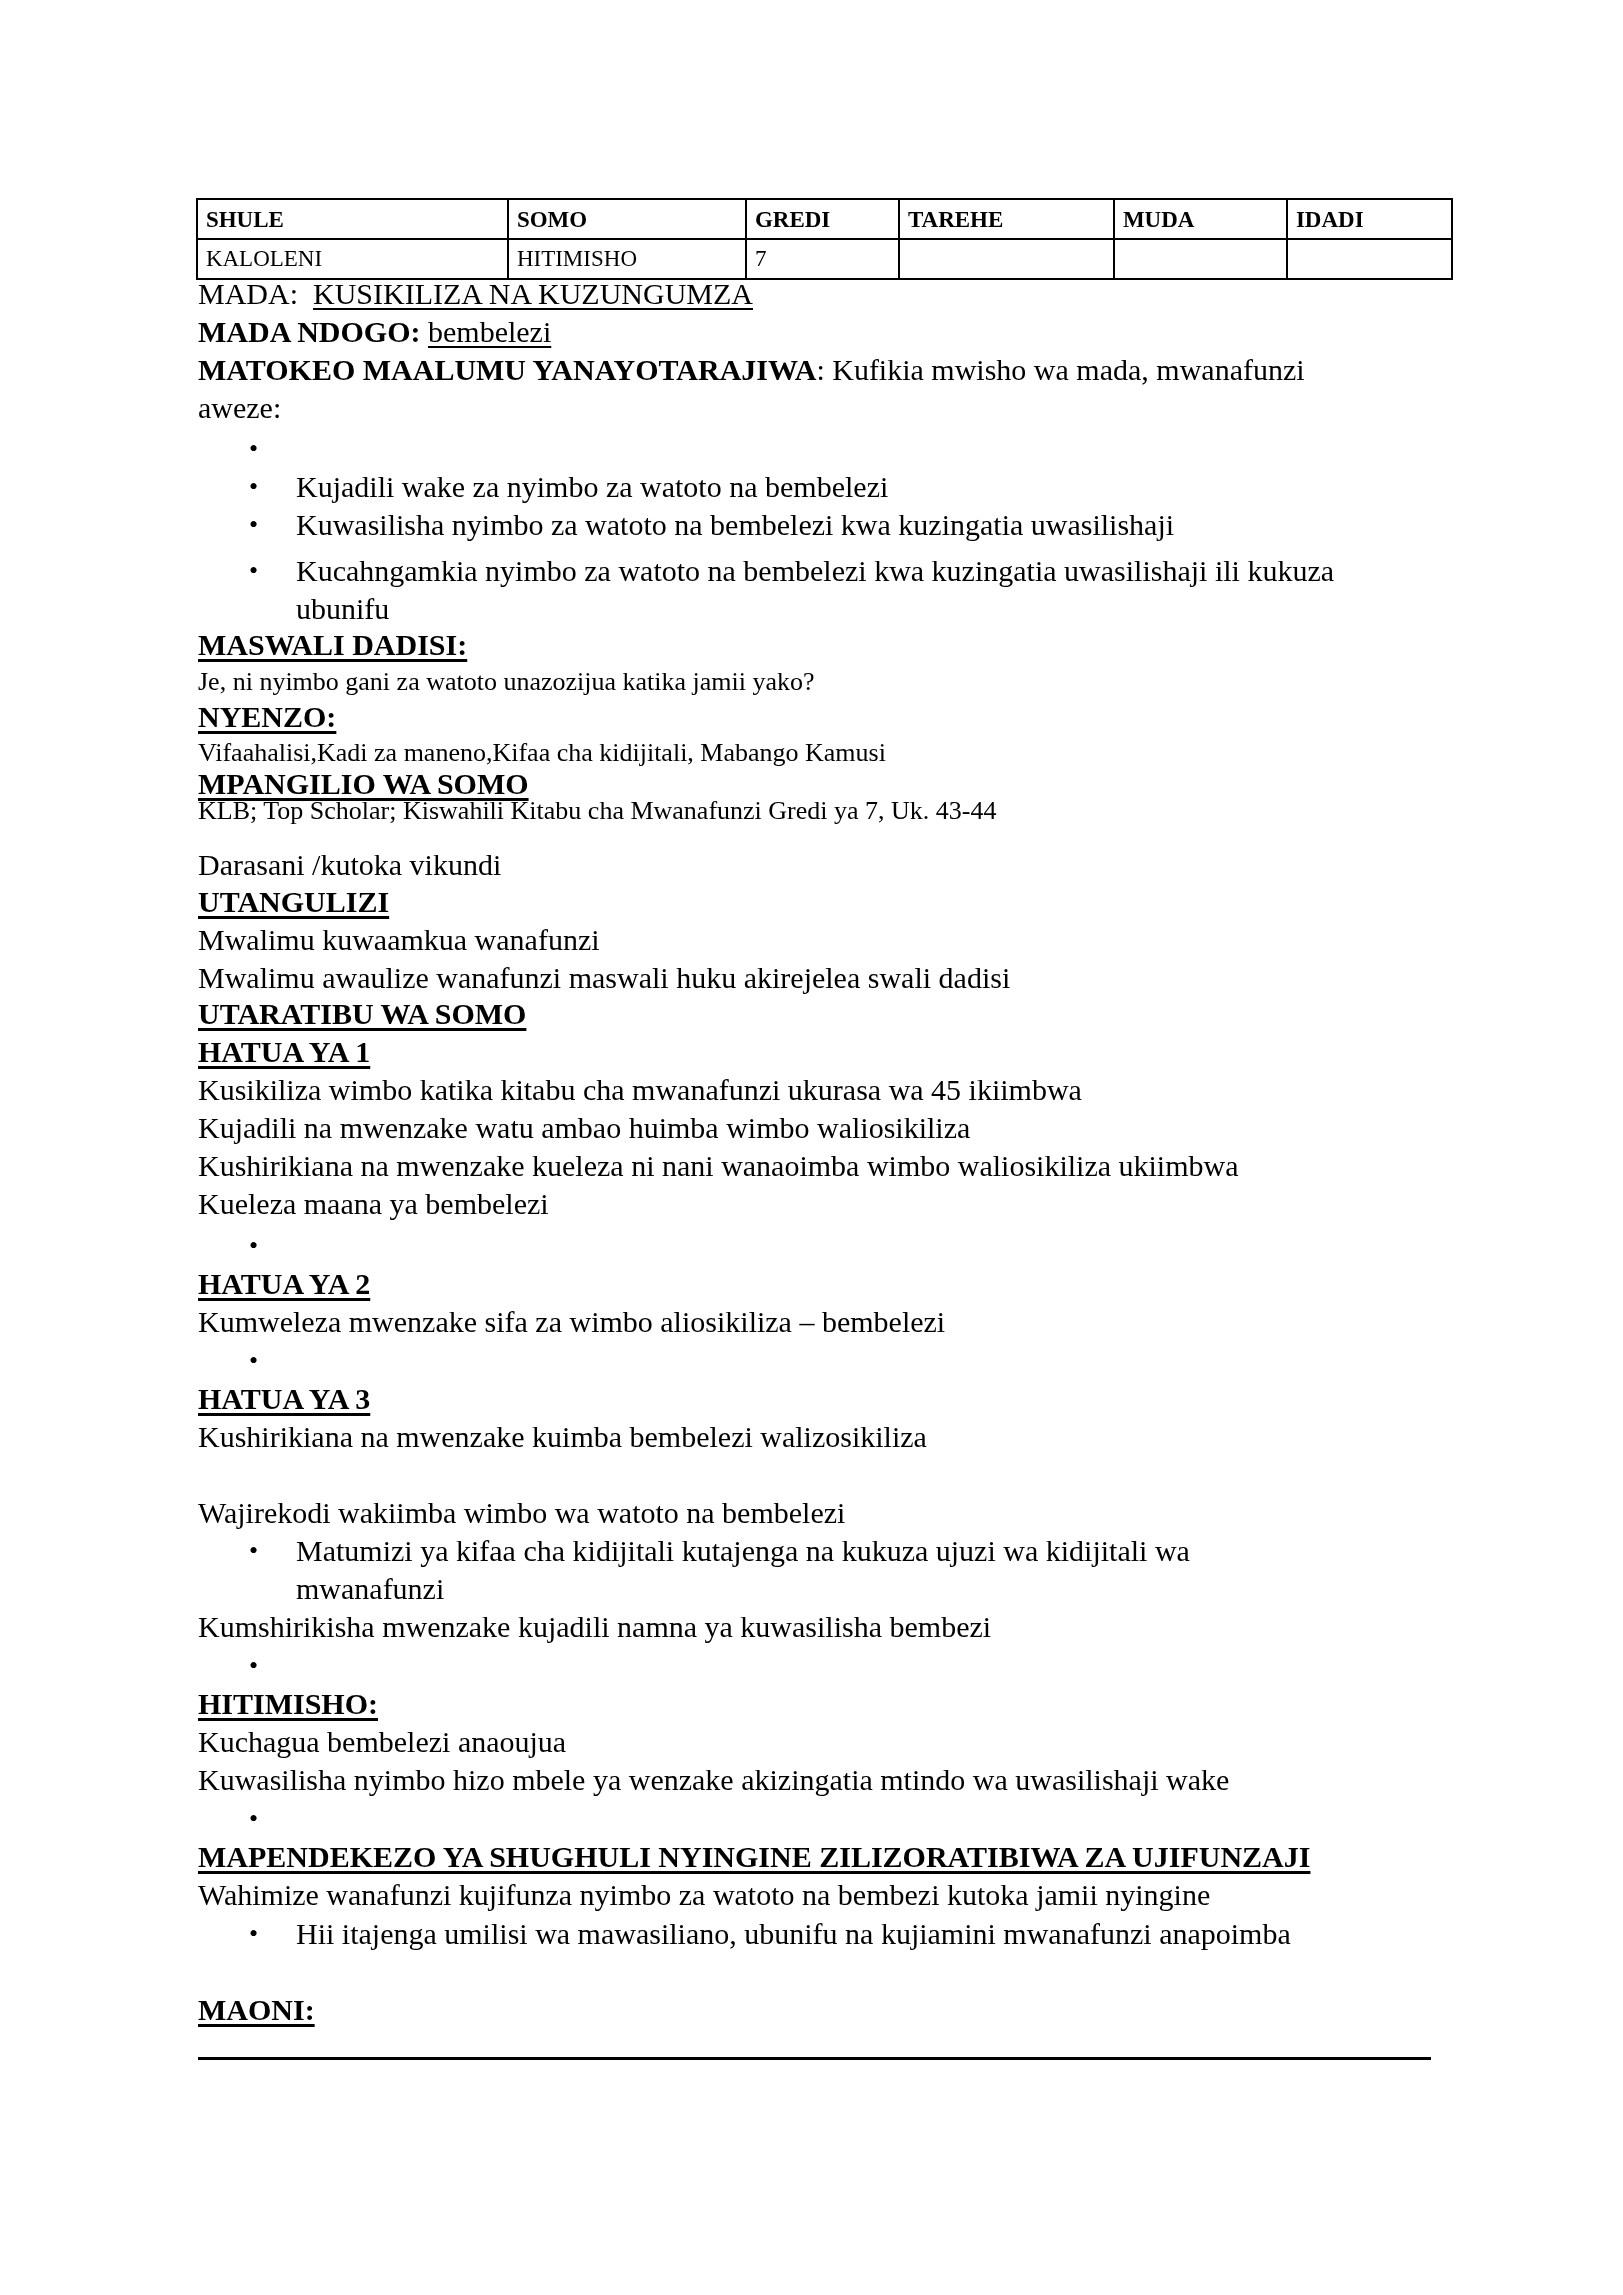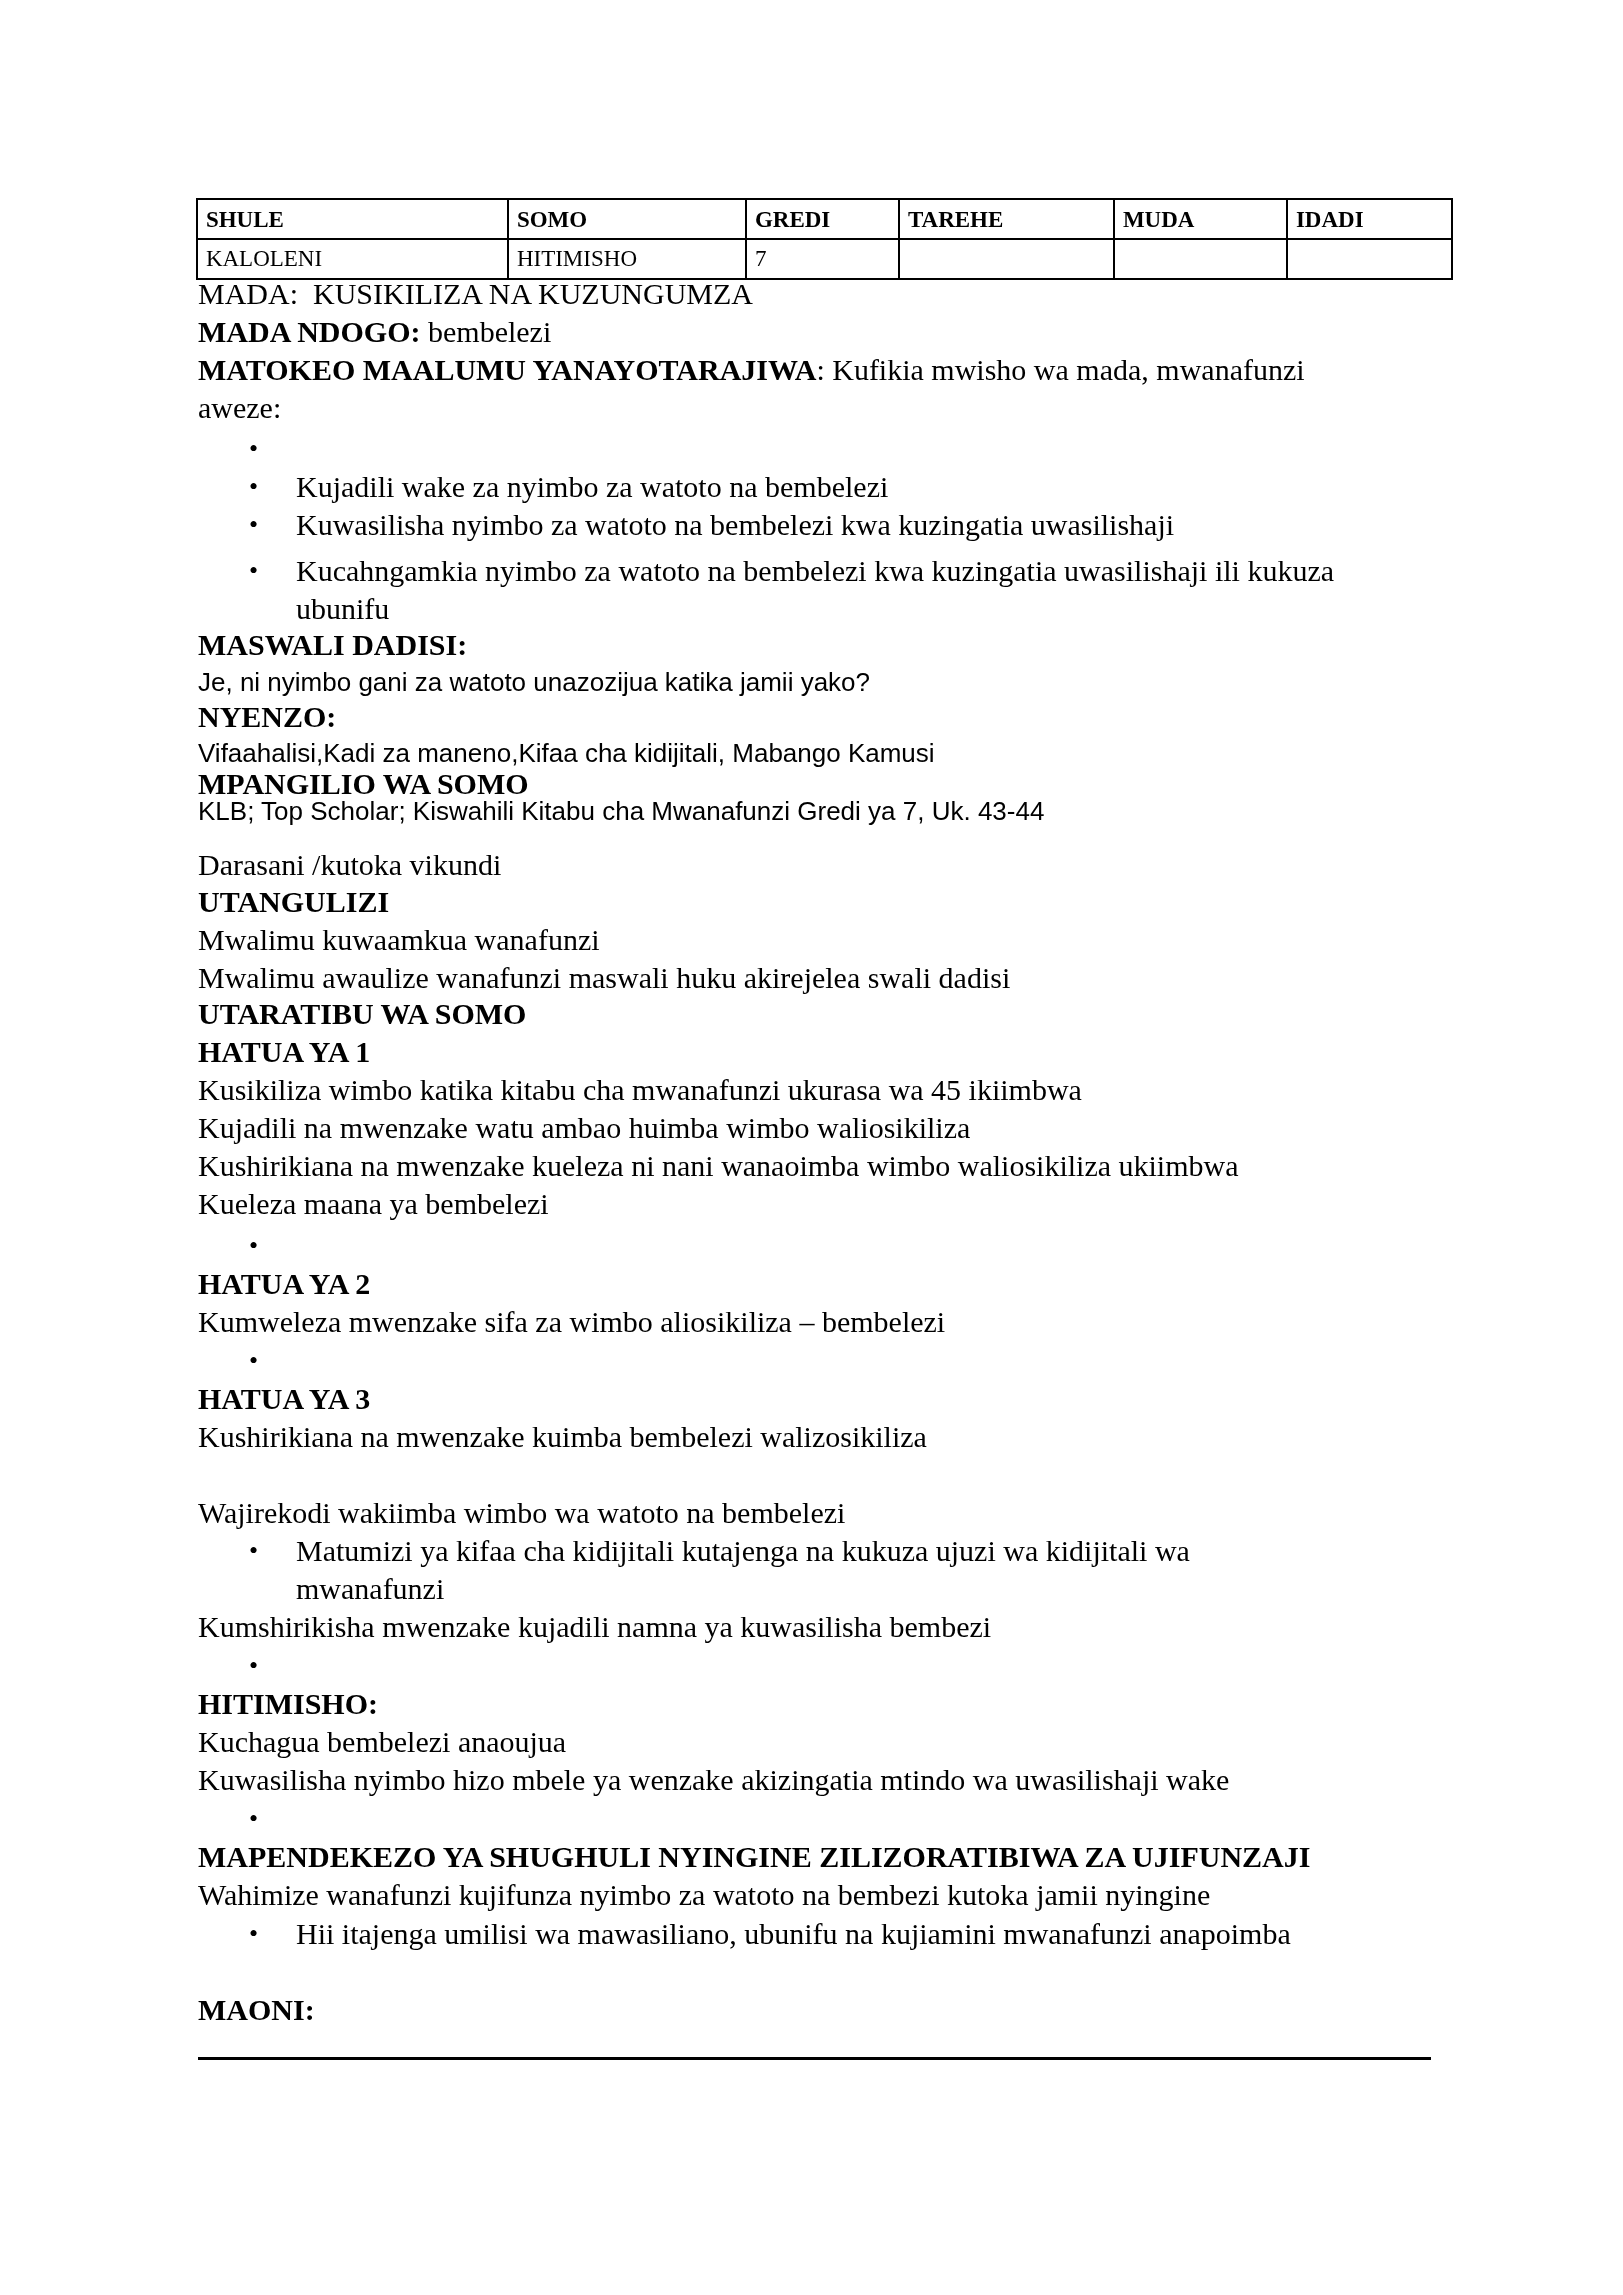--- a/index.html
+++ b/index.html
@@ -6,22 +6,22 @@
   body { width:1623px; height:2295px; position:relative; overflow:hidden;
          font-family:"Liberation Serif", "DejaVu Serif", serif; color:#000; }
   .page { position:absolute; left:0; top:0; width:1623px; height:2295px; }
   table.meta { position:absolute; left:196px; top:198px; width:1255px;
                border-collapse:collapse; table-layout:fixed; }
   table.meta td { border:2px solid #000; font-size:23px; line-height:33px;
                   padding:2.6px 7.9px 1.3px 7.9px; height:34px; vertical-align:top; white-space:nowrap; }
   table.meta tr.head td { font-weight:bold; }
   .line { position:absolute; left:198px; font-size:30px; line-height:34px; white-space:nowrap; }
   .b { font-weight:bold; }
-  .u { text-decoration-thickness:2.6px; text-underline-offset:3.9px; }
-  .cal { font-family:Liberation Sans, sans-serif; font-size:26px; }
+  .u { text-decoration:underline; text-decoration-thickness:2.6px; text-underline-offset:3.9px; }
+  .cal { font-family:Liberation Serif, serif; font-size:26px; }
   .bullet { position:absolute; left:249px; font-size:26px; line-height:34px; }
   .btext { left:296px; }
   .rule { position:absolute; left:198px; width:1233px; height:2.6px; background:#000; }
 </style>
 </head>
 <body>
 
 <div class="page">
 
   <table class="meta">

